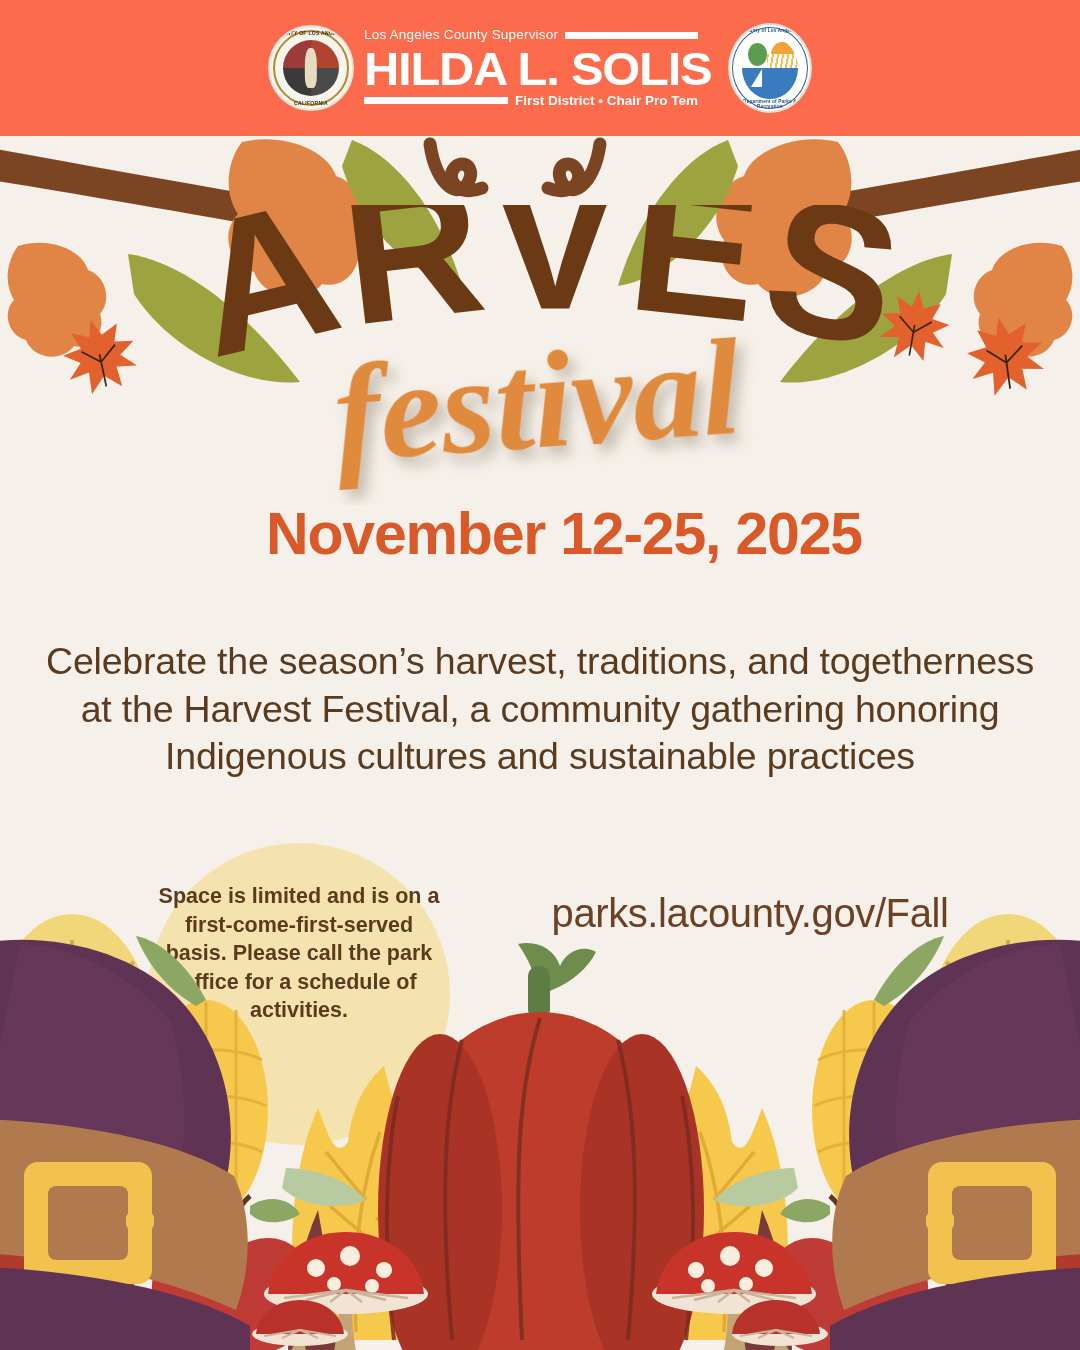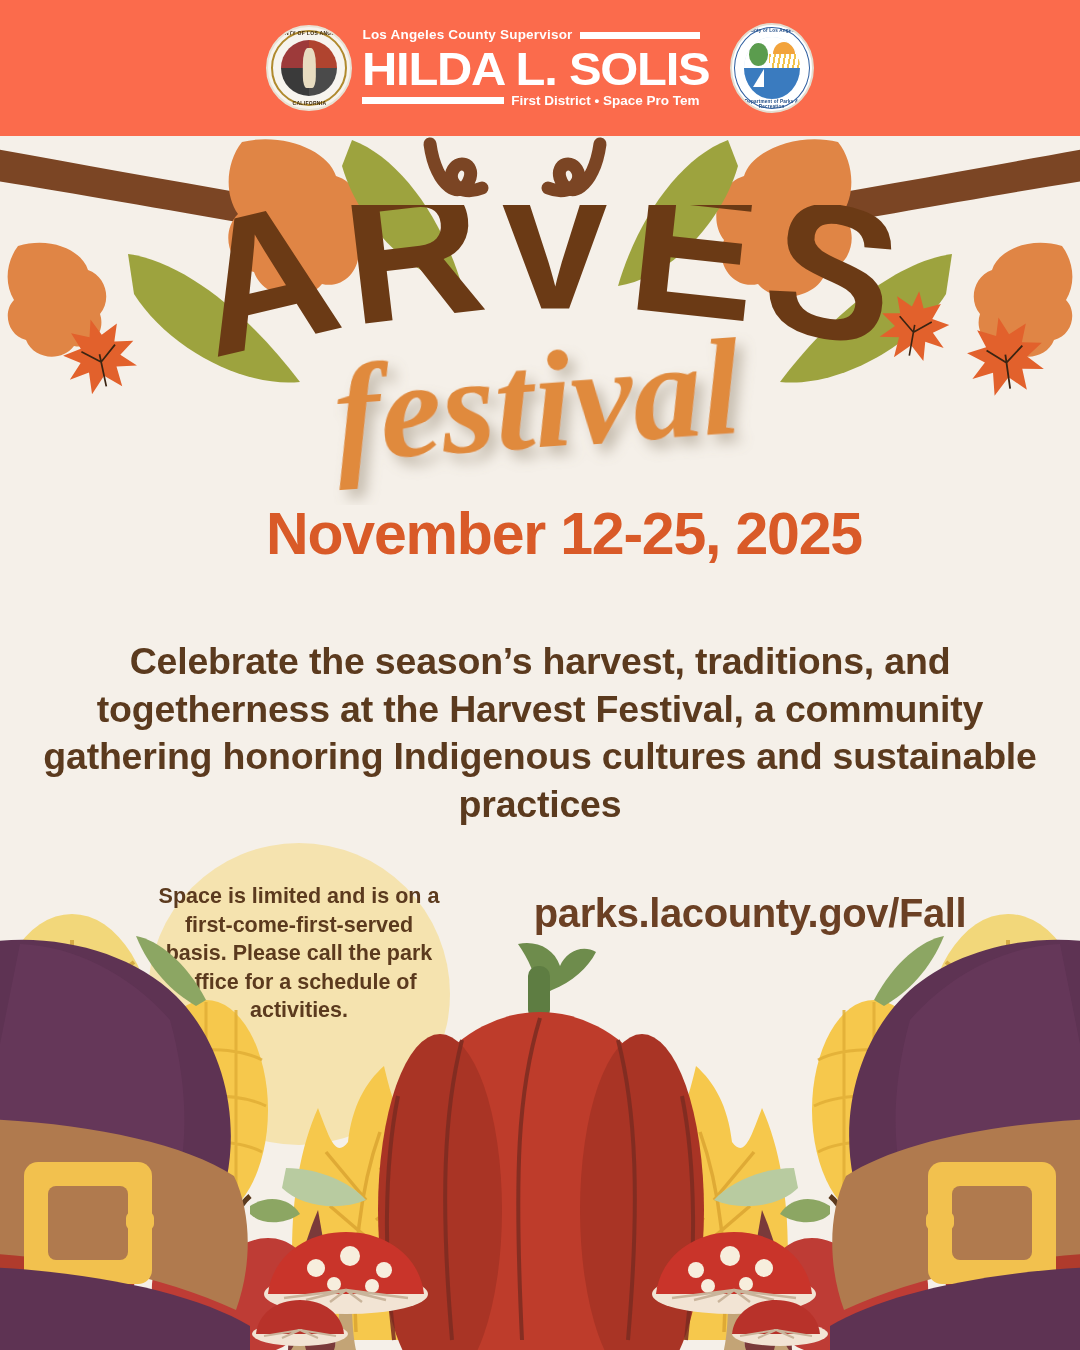--- a/index.html
+++ b/index.html
@@ -59,21 +59,21 @@
     position:absolute;left:0;right:0;text-align:center;
     font-size:5px;font-weight:bold;color:#3b2a12;
     letter-spacing:.3px;
   }
   .seal .seal-text-top{top:3px;}
   .seal .seal-text-bot{bottom:3px;}
 
   .solis-text{margin-left:10px;color:#fff;}
   .solis-sup{
     display:flex;align-items:center;gap:7px;
-    font-size:13.5px;font-weight:bold;letter-spacing:.2px;
+    font-size:13.5px;font-weight:normal;letter-spacing:.2px;
     line-height:1;
   }
   .solis-sup .rule{
     flex:1;height:7px;background:#fff;min-width:120px;
   }
   .solis-name{
     font-size:47px;font-weight:bold;line-height:1.05;
     letter-spacing:-1.2px;
     font-family:"Liberation Sans", sans-serif;
     transform:scaleX(1.04);transform-origin:left center;
@@ -167,21 +167,21 @@
     font-family:"Liberation Sans", sans-serif;
     padding-left:48px;
   }
 
   
   .body-copy{
     position:absolute;top:638px;left:28px;width:1024px;
     text-align:center;
     font-size:37.5px;line-height:1.27;
     color:#5B3A1E;
-    font-weight:700;
+    font-weight:400;
     letter-spacing:-0.2px;
     z-index:14;
   }
 
   
   .note-circle{
     position:absolute;left:148px;top:843px;
     width:302px;height:302px;border-radius:50%;
     background:#F5E3AF;
     z-index:11;
@@ -191,21 +191,21 @@
     text-align:center;
     font-size:21.5px;line-height:1.33;
     font-weight:bold;color:#5B3A1E;
     z-index:13;
   }
 
   
   .url-line{
     position:absolute;left:500px;top:891px;width:500px;
     text-align:center;
-    font-size:40px;font-weight:bold;
+    font-size:40px;font-weight:normal;
     color:#6B4024;
     letter-spacing:-0.4px;
     z-index:14;
   }
 
   
   .bottom-scene{
     position:absolute;left:0;bottom:0;width:1080px;height:480px;
     z-index:20;pointer-events:none;
   }
@@ -279,21 +279,21 @@
       </div>
 
       <div class="solis-text">
         <div class="solis-sup">
           <span>Los Angeles County Supervisor</span>
           <span class="rule"></span>
         </div>
         <div class="solis-name">HILDA L. SOLIS</div>
         <div class="solis-sub">
           <span class="rule"></span>
-          <span>First District • Space Pro Tem</span>
+          <span>First District • Chair Pro Tem</span>
         </div>
       </div>
     </div>
 
     <div class="logo-block">
       <div class="parks-seal">
         <div class="pring"></div>
         <div class="pinner">
           <div class="sky"></div>
           <div class="sun"></div>

